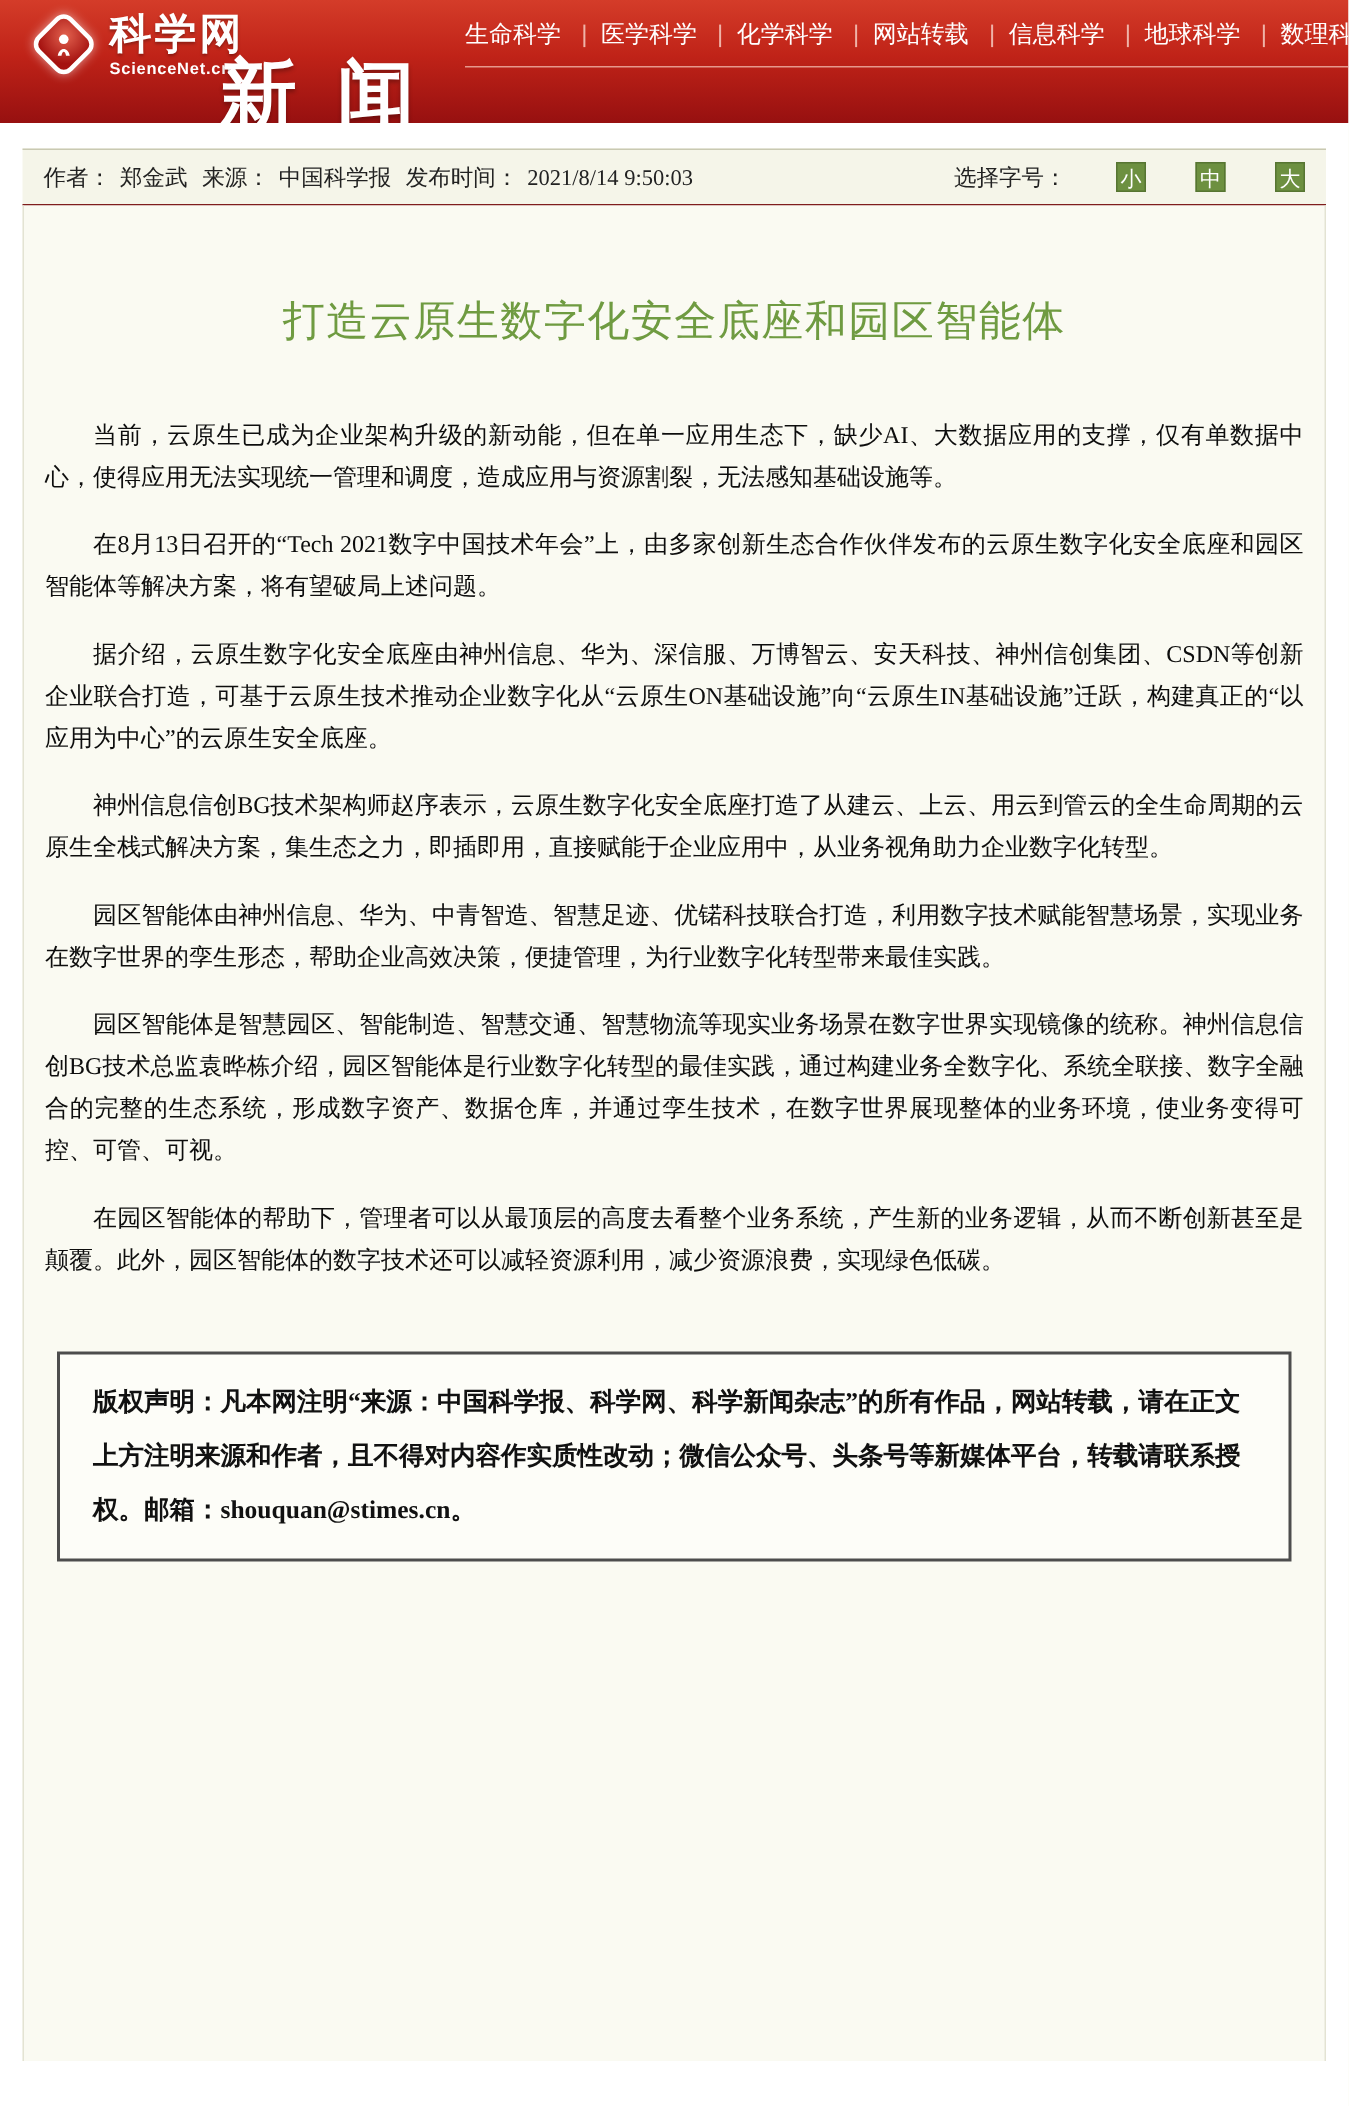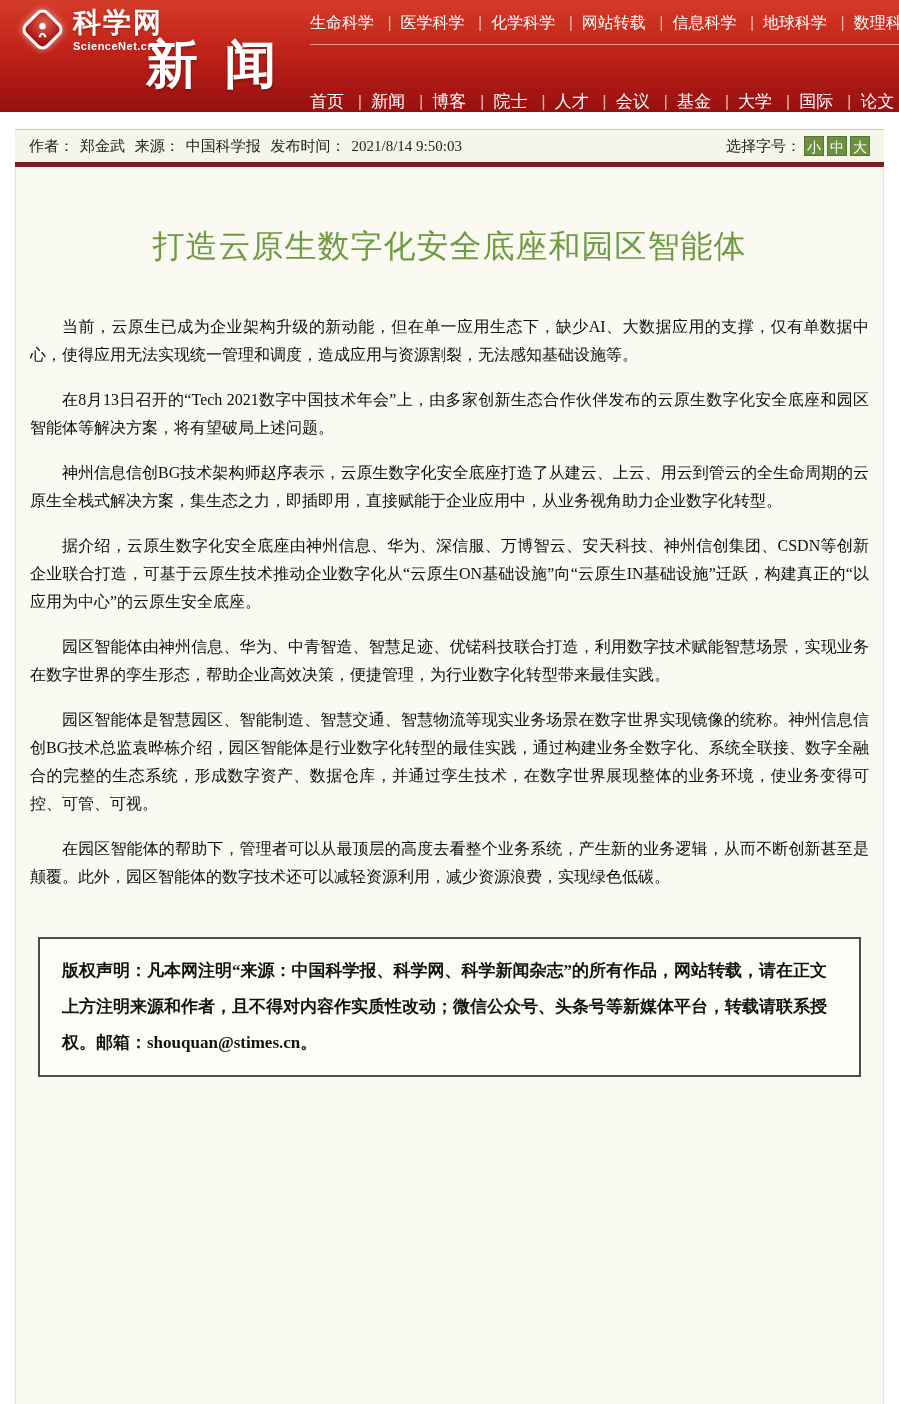--- a/index.html
+++ b/index.html
@@ -1,21 +1,21 @@
 <!DOCTYPE html>
 <html><head>
 <meta charset="utf-8">
 <style>
   * { box-sizing: border-box; }
   html,body { margin:0; padding:0; background:#ffffff; }
   .page { width:899px; margin:0 auto; background:#ffffff; }
 
   
   .masthead {
-    position:relative; height:112px; overflow:hidden;
+    position:relative; height:82px; overflow:hidden;
     background:linear-gradient(180deg,#d43c29 0%, #c02318 45%, #971010 100%);
     font-family:"Liberation Sans","DejaVu Sans",sans-serif;
   }
   .logo { position:absolute; left:22px; top:8px; display:flex; align-items:flex-start; cursor:pointer; }
   .logo-diamond {
     width:33px; height:33px; margin:5px 14px 0 4px; transform:rotate(45deg);
     border:3px solid #ffffff; border-radius:8px;
     background:radial-gradient(circle at 38% 32%, #e2614e 0%, #a51210 75%);
     box-shadow:0 0 7px rgba(255,255,255,.55);
     display:flex; align-items:center; justify-content:center;
@@ -35,44 +35,44 @@
   .nav-row { white-space:nowrap; overflow:hidden; }
   .topnav { margin-top:13px; font-size:16px; }
   .subnav { margin-top:45px; font-size:17px; }
   .nav-row a { color:#ffffff; text-decoration:none; cursor:pointer; }
   .nav-row a + a::before { content:"|"; margin:0 9px; color:#efb3a8; font-weight:normal; }
   .nav-divider { margin-top:10px; border-top:1px solid #e6988c; margin-right:0; }
 
   
   .meta-bar {
     margin:17px 15px 0; height:38px; background:#f5f5e9;
-    border-top:1px solid #c9c9b2; border-bottom:5px solid #7f1d1d;
+    border-top:1px solid #c9c9b2; border-bottom:1px solid #7f1d1d;
     display:flex; align-items:center; justify-content:space-between;
     padding:0 14px; font-size:15px; color:#222222;
     font-family:"Liberation Serif","DejaVu Serif",serif;
   }
   .meta-left span { margin-right:6px; }
-  .meta-right { display:flex; align-items:center; }
+  .meta-right { display:flex; align-items:center;gap:30px; }
   .size-btn {
     display:inline-block; min-width:19px; height:20px; line-height:20px; text-align:center;
     background:#6d9040; border:1px solid #577532; color:#ffffff; font-size:14px;
     margin-left:3px; padding:0 2px; cursor:pointer;
     font-family:"Liberation Sans","DejaVu Sans",sans-serif;
   }
 
   
   .content {
     margin:0 15px; min-height:1237px; background:#fafaf2;
     border-left:1px solid #e3e3d3; border-right:1px solid #e3e3d3;
     padding:0 14px 30px;
     font-family:"Liberation Serif","DejaVu Serif",serif;
   }
   .article-title {
     margin:0 0 44px; padding-top:58px; text-align:center;
-    color:#6f9b41; font-size:32px; font-weight:500; letter-spacing:1px;
+    color:#6f9b41; font-size:28px; font-weight:500; letter-spacing:1px;
     font-family:"Liberation Sans","DejaVu Sans",sans-serif;
   }
   .article p {
     margin:0 0 17px; font-size:16px; line-height:28px; color:#0d0d0d;
     text-indent:2em; text-align:justify;
   }
   .copyright-box {
     margin:46px 8px 0; border:2px solid #4d4d4d; background:#fdfdf8;
     padding:14px 22px; font-size:17px; line-height:36px; font-weight:bold; color:#111111;
   }
@@ -139,22 +139,22 @@
       <a class="size-btn">中</a>
       <a class="size-btn">大</a>
     </div>
   </div>
 
   <main class="content article">
     <h1 class="article-title">打造云原生数字化安全底座和园区智能体</h1>
 
     <p>当前，云原生已成为企业架构升级的新动能，但在单一应用生态下，缺少AI、大数据应用的支撑，仅有单数据中心，使得应用无法实现统一管理和调度，造成应用与资源割裂，无法感知基础设施等。</p>
     <p>在8月13日召开的“Tech 2021数字中国技术年会”上，由多家创新生态合作伙伴发布的云原生数字化安全底座和园区智能体等解决方案，将有望破局上述问题。</p>
+    <p>据介绍，云原生数字化安全底座由神州信息、华为、深信服、万博智云、安天科技、神州信创集团、CSDN等创新企业联合打造，可基于云原生技术推动企业数字化从“云原生ON基础设施”向“云原生IN基础设施”迁跃，构建真正的“以应用为中心”的云原生安全底座。</p>
     <p>神州信息信创BG技术架构师赵序表示，云原生数字化安全底座打造了从建云、上云、用云到管云的全生命周期的云原生全栈式解决方案，集生态之力，即插即用，直接赋能于企业应用中，从业务视角助力企业数字化转型。</p>
-    <p>据介绍，云原生数字化安全底座由神州信息、华为、深信服、万博智云、安天科技、神州信创集团、CSDN等创新企业联合打造，可基于云原生技术推动企业数字化从“云原生ON基础设施”向“云原生IN基础设施”迁跃，构建真正的“以应用为中心”的云原生安全底座。</p>
     <p>园区智能体由神州信息、华为、中青智造、智慧足迹、优锘科技联合打造，利用数字技术赋能智慧场景，实现业务在数字世界的孪生形态，帮助企业高效决策，便捷管理，为行业数字化转型带来最佳实践。</p>
     <p>园区智能体是智慧园区、智能制造、智慧交通、智慧物流等现实业务场景在数字世界实现镜像的统称。神州信息信创BG技术总监袁晔栋介绍，园区智能体是行业数字化转型的最佳实践，通过构建业务全数字化、系统全联接、数字全融合的完整的生态系统，形成数字资产、数据仓库，并通过孪生技术，在数字世界展现整体的业务环境，使业务变得可控、可管、可视。</p>
     <p>在园区智能体的帮助下，管理者可以从最顶层的高度去看整个业务系统，产生新的业务逻辑，从而不断创新甚至是颠覆。此外，园区智能体的数字技术还可以减轻资源利用，减少资源浪费，实现绿色低碳。</p>
 
     <div class="copyright-box">版权声明：凡本网注明“来源：中国科学报、科学网、科学新闻杂志”的所有作品，网站转载，请在正文上方注明来源和作者，且不得对内容作实质性改动；微信公众号、头条号等新媒体平台，转载请联系授权。邮箱：shouquan@stimes.cn。</div>
   </main>
 
 </div>
 
 </body></html>

